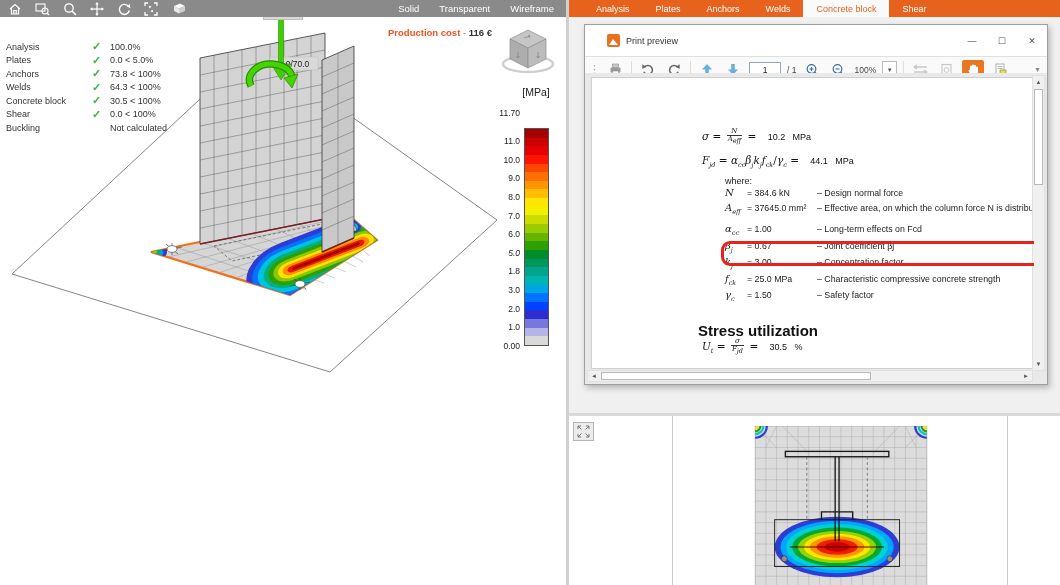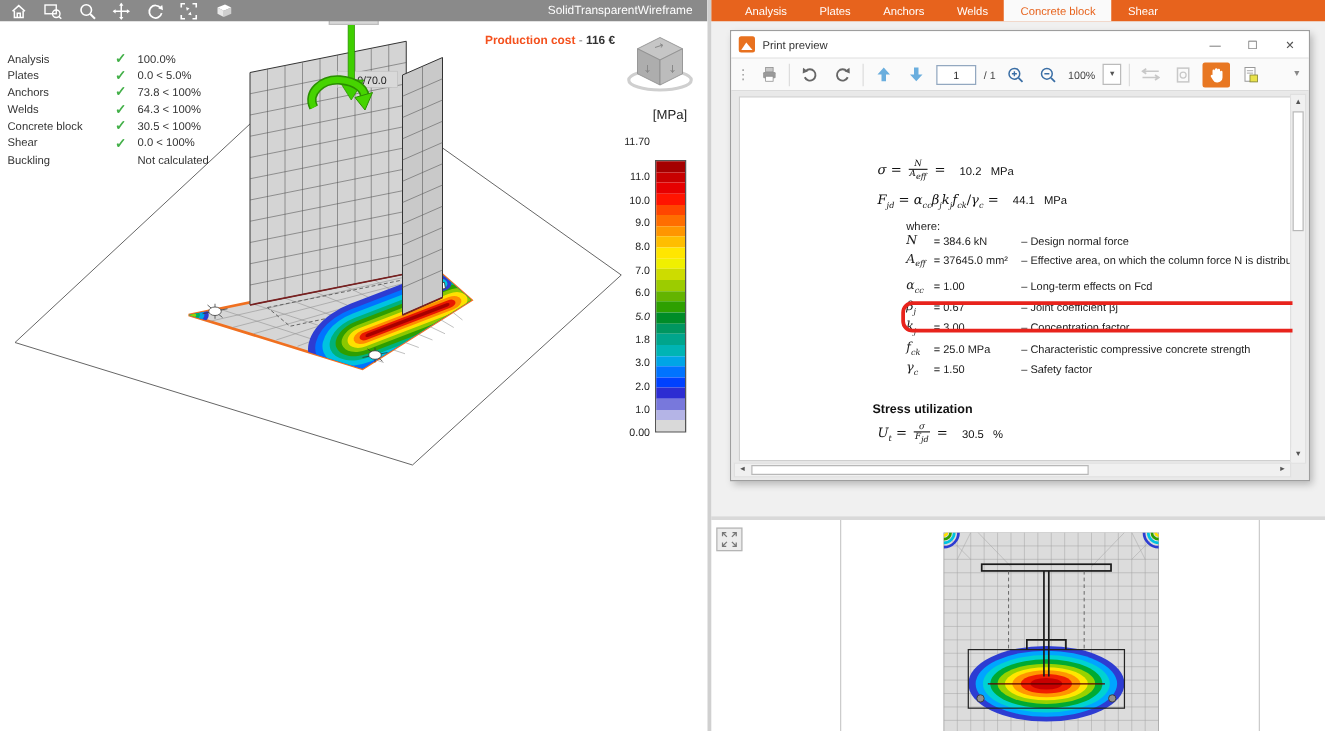--- a/index.html
+++ b/index.html
@@ -6,21 +6,21 @@
   html,body { width:1060px; height:585px; overflow:hidden; }
   body { font-family:"Liberation Sans", sans-serif; background:#fff; color:#222; }
   .app { position:relative; width:1060px; height:585px; background:#fff; overflow:hidden; }
 
   
   .left-pane { position:absolute; left:0; top:0; width:566px; height:585px; background:#fff; overflow:hidden; }
   .scene-svg { position:absolute; left:0; top:0; z-index:1; }
   .gl-toolbar { position:absolute; left:0; top:0; width:566px; height:17px; background:#8a8a8a; z-index:10;
                 display:flex; align-items:center; padding:0 8px; gap:13px; }
   .gl-toolbar svg { display:block; }
-  .view-modes { margin-left:auto; display:flex; color:#fff; font-size:9.5px; padding-right:4px;text-align:right; }
+  .view-modes { margin-left:auto; display:flex; gap:20px; color:#fff; font-size:9.5px; padding-right:4px;text-align:right; }
   .view-modes span { cursor:default; }
 
   .checks-panel { position:absolute; left:6px; top:40px; z-index:6; font-size:9px; }
   .check-row { display:flex; align-items:center; height:13.5px; }
   .c-label { width:86px; color:#333; }
   .c-ico { width:18px; color:#43b049; font-weight:bold; font-size:11px; }
   .c-val { color:#333; }
 
   .prod-cost { position:absolute; left:388px; top:27px; z-index:6; font-size:9.5px; font-weight:bold; }
   .prod-cost .pc-label { color:#f4511e; }
@@ -52,21 +52,21 @@
   .bottom-panel { position:absolute; left:0; top:413px; width:491px; height:172px; background:#fff;
                   border-top:3px solid #d9d9d9; z-index:4; }
   .bp-divider { position:absolute; top:0; width:1px; height:172px; background:#ccc; }
   .expand-btn { position:absolute; left:4px; top:6px; width:21px; height:19px; background:#ececec;
                 border:1px solid #b5b5b5; display:flex; align-items:center; justify-content:center; }
   .thumb-wrap { position:absolute; left:184px; top:10px; }
 
   
   .pp-window { position:absolute; left:15px; top:24px; width:464px; height:361px; background:#f0f0f0;
                border:1px solid #9e9e9e; box-shadow:2px 3px 6px rgba(0,0,0,0.25); z-index:10; }
-  .pp-titlebar { height:22px; background:#fff; display:flex; align-items:center; padding-left:6px; border-bottom:1px solid #e0e0e0;}
+  .pp-titlebar { height:32px; background:#fff; display:flex; align-items:center; padding-left:22px; border-bottom:1px solid #e0e0e0;}
   .pp-appicon { width:13px; height:13px; background:#e8711f; border-radius:2px; margin-right:6px; position:relative; }
   .pp-appicon:after { content:""; position:absolute; left:2px; bottom:2px; border-left:4px solid transparent;
                       border-right:5px solid transparent; border-bottom:6px solid #fff; }
   .pp-title { font-size:9px; color:#333; flex:1; }
   .pp-ctrls { display:flex; height:22px; }
   .pp-ctrl { width:30px; text-align:center; line-height:22px; font-size:9px; color:#555; cursor:default; }
 
   .pp-toolbar { height:26px; background:#fafafa; border-bottom:1px solid #dcdcdc; display:flex; align-items:center;
                 padding:0 4px; gap:6px; }
   .tb-sep { width:1px; height:18px; background:#ddd; }
@@ -95,21 +95,21 @@
   .frac .den { border-top:0.8px solid #333; display:block; padding:0 1px; }
   .frac .num { display:block; }
   .resval { font-family:"Liberation Sans", sans-serif; font-size:9px; font-style:normal; padding-left:8px; }
   .resunit { font-family:"Liberation Sans", sans-serif; font-size:9px; font-style:normal; padding-left:4px; }
   .where-label { position:absolute; left:133px; top:98px; font-size:9px; color:#222; }
   .prow { position:absolute; left:133px; height:14px; font-size:9px; white-space:nowrap; }
   .psym { font-family:"DejaVu Serif", serif; font-style:italic; font-size:10px; }
   .psym sub { font-size:6.5px; }
   .pval { position:absolute; left:22px; top:1px; font-size:8.8px; }
   .pdesc { position:absolute; left:92px; top:1px; font-size:8.8px; color:#222; }
-  .rp-subtitle { position:absolute; left:106px; top:244px; font-size:10px; font-weight:bold; color:#111; }
+  .rp-subtitle { position:absolute; left:106px; top:244px; font-size:15px; font-weight:bold; color:#111; }
 
   .red-highlight { position:absolute; left:129px; top:163px; width:334px; height:25px;
                    border:3px solid #e8231c; border-radius:9px; z-index:40; pointer-events:none; }
 
   
   .v-scroll { position:absolute; right:2px; top:2px; width:13px; height:296px; background:#f0f0f0; border:1px solid #e0e0e0; }
   .v-scroll .arr { position:absolute; left:0; width:11px; height:12px; text-align:center; font-size:6px; color:#555; line-height:12px; background:#f0f0f0; }
   .v-thumb { position:absolute; left:1px; top:13px; width:9px; height:96px; background:#fff; border:1px solid #b8b8b8; }
   .h-scroll { position:absolute; left:2px; bottom:2px; width:446px; height:12px; background:#f0f0f0; border:1px solid #e0e0e0; }
   .h-scroll .arr { position:absolute; top:0; width:12px; height:10px; text-align:center; font-size:6px; color:#555; line-height:10px; }

